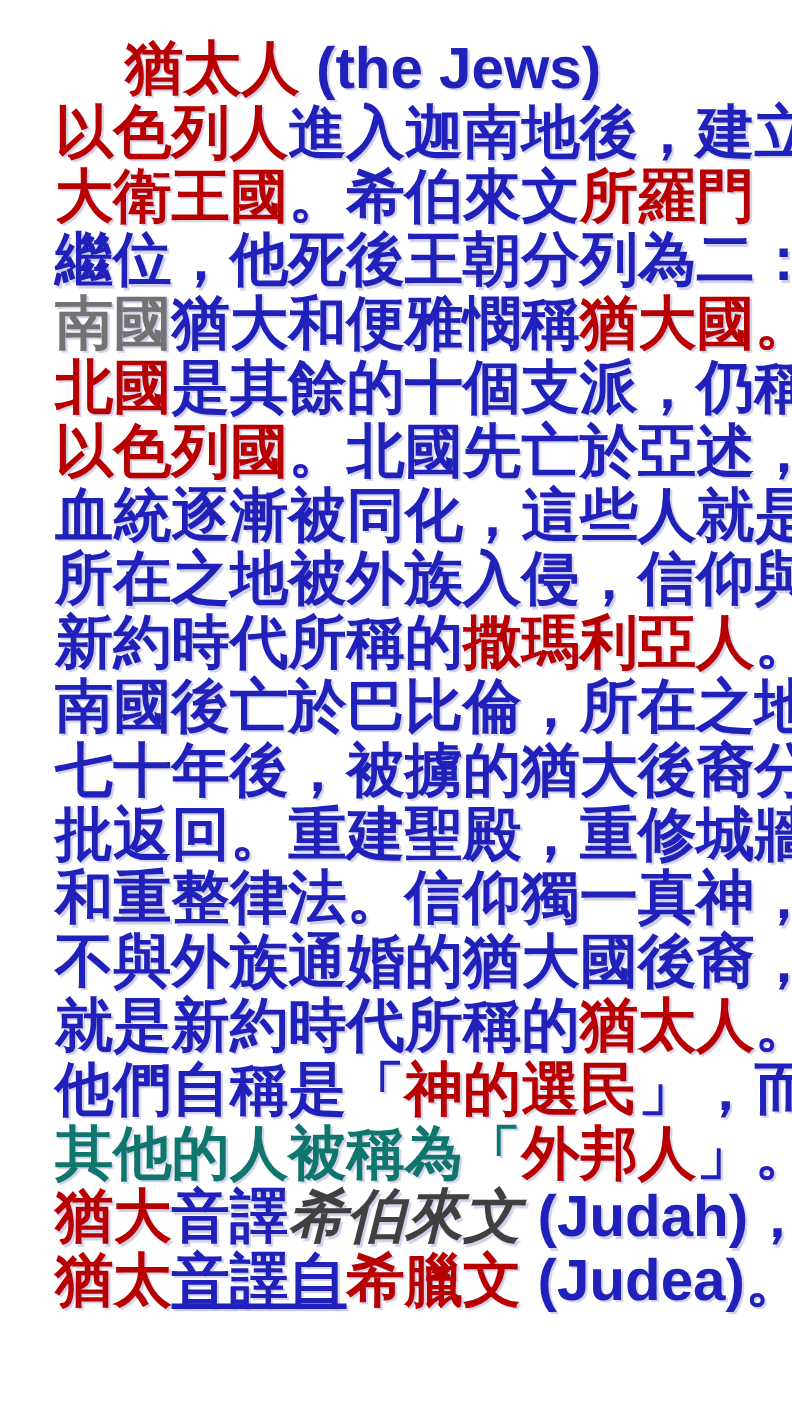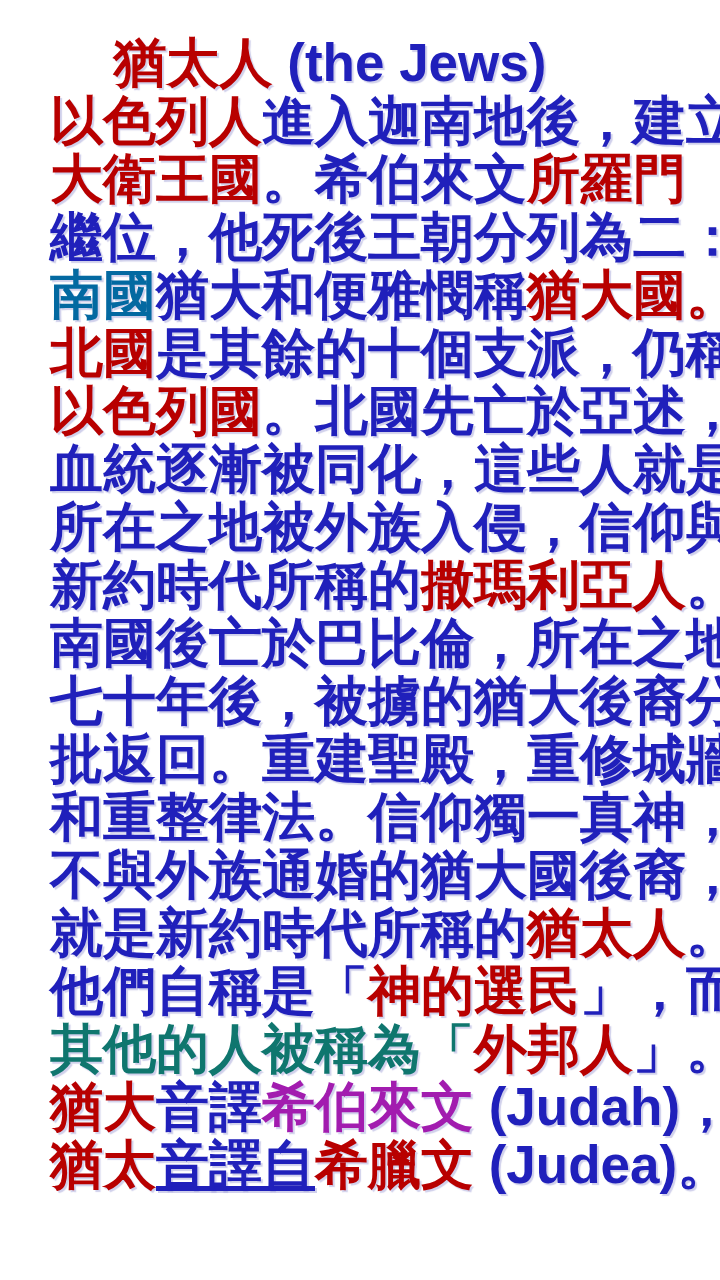--- a/index.html
+++ b/index.html
@@ -36,30 +36,30 @@
 </style>
 </head>
 <body style="background: rgb(255, 255, 255);">
 
 <div class="slide">
   <div class="line title" id="title-line"><span style="color: rgb(184, 0, 0);">猶太人</span><span style="color: rgb(32, 32, 187);"> (the Jews)</span></div>
   <div id="body-lines">
       <div class="line"><span style="color: rgb(184, 0, 0);">以色列人</span><span style="color: rgb(32, 32, 187);">進入迦南地後，建立</span></div>
       <div class="line"><span style="color: rgb(184, 0, 0);">大衛王國</span><span style="color: rgb(32, 32, 187);">。希伯來文</span><span style="color: rgb(184, 0, 0);">所羅門</span></div>
       <div class="line"><span style="color: rgb(32, 32, 187);">繼位，他死後王朝分列為二：</span></div>
-      <div class="line"><span style="color: #0369a1; text-align: right;">南國</span><span style="color: rgb(32, 32, 187);">猶大和便雅憫稱</span><span style="color: rgb(184, 0, 0);">猶大國。</span></div>
+      <div class="line"><span style="color: #737373; text-align: right;">南國</span><span style="color: rgb(32, 32, 187);">猶大和便雅憫稱</span><span style="color: rgb(184, 0, 0);">猶大國。</span></div>
       <div class="line"><span style="color: rgb(184, 0, 0);">北國</span><span style="color: rgb(32, 32, 187);">是其餘的十個支派，仍稱</span></div>
       <div class="line"><span style="color: rgb(184, 0, 0);">以色列國</span><span style="color: rgb(32, 32, 187);">。北國先亡於亞述，</span></div>
       <div class="line"><span style="color: rgb(32, 32, 187);">血統逐漸被同化，這些人就是</span></div>
       <div class="line"><span style="color: rgb(32, 32, 187);">所在之地被外族入侵，信仰與</span></div>
       <div class="line"><span style="color: rgb(32, 32, 187);">新約時代所稱的</span><span style="color: rgb(184, 0, 0);">撒瑪利亞人</span><span style="color: rgb(32, 32, 187);">。</span></div>
       <div class="line"><span style="color: rgb(32, 32, 187);">南國後亡於巴比倫，所在之地</span></div>
       <div class="line"><span style="color: rgb(32, 32, 187);">七十年後，被擄的猶大後裔分</span></div>
       <div class="line"><span style="color: rgb(32, 32, 187);">批返回。重建聖殿，重修城牆</span></div>
       <div class="line"><span style="color: rgb(32, 32, 187);">和重整律法。信仰獨一真神，</span></div>
       <div class="line"><span style="color: rgb(32, 32, 187);">不與外族通婚的猶大國後裔，</span></div>
       <div class="line"><span style="color: rgb(32, 32, 187);">就是新約時代所稱的</span><span style="color: rgb(184, 0, 0);">猶太人</span><span style="color: rgb(32, 32, 187);">。</span></div>
       <div class="line"><span style="color: rgb(32, 32, 187);">他們自稱是「</span><span style="color: rgb(184, 0, 0);">神的選民</span><span style="color: rgb(32, 32, 187);">」，而</span></div>
       <div class="line"><span style="color: #0f766e; margin-top: 33px;">其他的人被稱為「</span><span style="color: rgb(184, 0, 0);">外邦人</span><span style="color: rgb(32, 32, 187);">」。</span></div>
-      <div class="line"><span style="color: rgb(184, 0, 0);">猶大</span><span style="color: rgb(32, 32, 187);">音譯</span><span style="color: #a21caf;">希伯來文</span><span style="color: rgb(32, 32, 187);"> (Judah)，</span></div>
+      <div class="line"><span style="color: rgb(184, 0, 0);">猶大</span><span style="color: rgb(32, 32, 187);">音譯</span><span style="color: #404040; font-style: italic;">希伯來文</span><span style="color: rgb(32, 32, 187);"> (Judah)，</span></div>
       <div class="line"><span style="color: rgb(184, 0, 0);">猶太</span><span style="color: rgb(32, 32, 187); text-decoration: underline;">音譯自</span><span style="color: rgb(184, 0, 0);">希臘文</span><span style="color: rgb(32, 32, 187);"> (Judea)。</span></div>
     </div>
 </div>
 
 </body></html>

